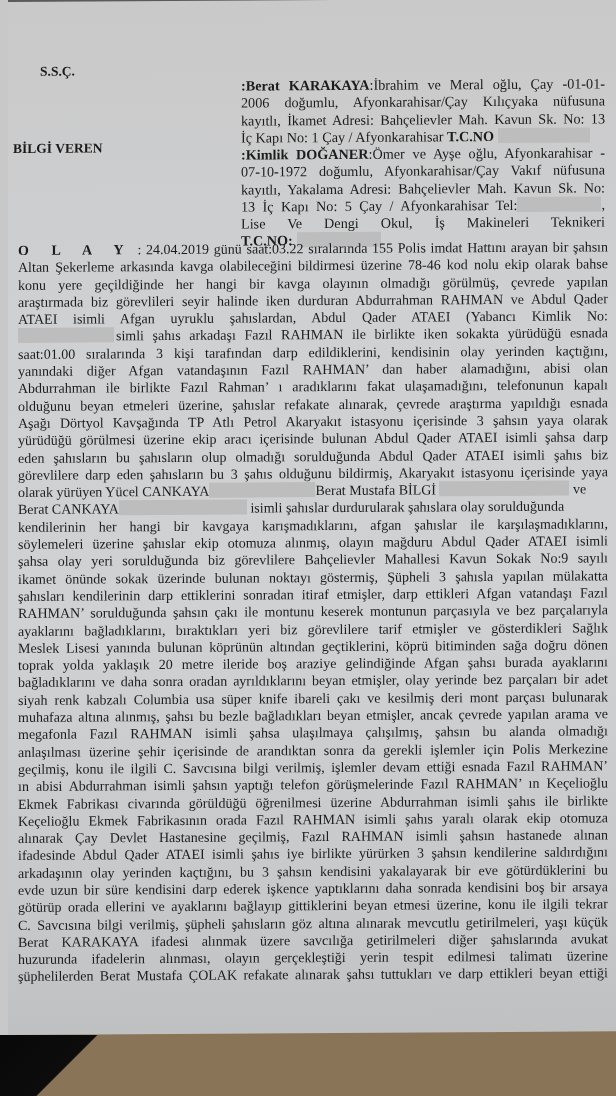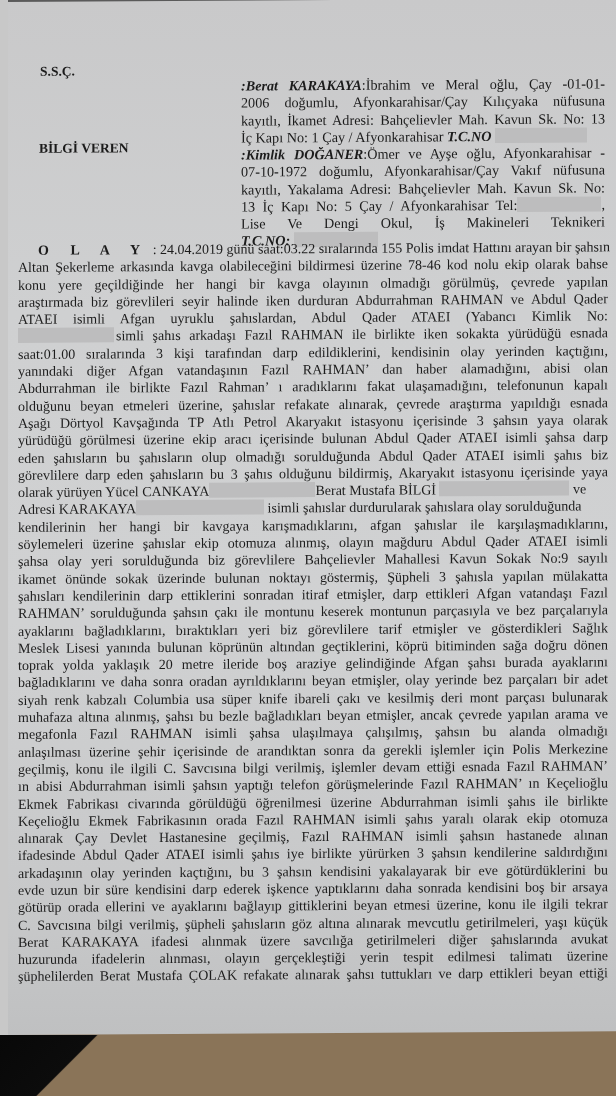--- a/index.html
+++ b/index.html
@@ -20,35 +20,35 @@
     position:absolute; left:0; top:1035px; width:100px; height:61px;
     background: linear-gradient(135deg, #080808 0%, #0c0c0c 60%, transparent 61%);
   }
   .label { position:absolute; font-weight:bold; font-size:13.5px; color:#1a1a1a; }
   .block {
     position:absolute; color:#1c1c1c; font-size:14.2px; line-height:17.3px;
     text-align:justify;
   }
   .line { display:block; text-align:justify; text-align-last:justify; white-space:nowrap; }
   .line.last { text-align-last:left; }
-  .b { font-weight:bold;font-style:italic; }
+  .b { font-weight:bold; }
   .redact { display:inline-block; background:#bdbdbe; height:15px; vertical-align:-2px; }
-  .olay-head { font-weight:bold; letter-spacing:9px;margin-left:20px; }
+  .olay-head { font-weight:bold; letter-spacing:9px; }
 </style>
 </head>
 <body>
 
 <div class="topstrip"></div>
 <div class="leftedge"></div>
 <div class="table-shadow"></div>
 
 <div class="paper">
 
   <div class="label" style="left:32px; top:62px;">S.S.Ç.</div>
-  <div class="label" style="left:31px; top:139px;">BİLGİ VEREN</div>
+  <div class="label" style="left:5px; top:139px;">BİLGİ VEREN</div>
 
   <div class="block" style="left:233px; top:77px; width:364px;">
     <span class="line"><span class="b">:Berat KARAKAYA</span><span>:İbrahim ve Meral oğlu, Çay -01-01-</span></span>
     <span class="line">2006 doğumlu, Afyonkarahisar/Çay Kılıçyaka nüfusuna</span>
     <span class="line">kayıtlı, İkamet Adresi: Bahçelievler Mah. Kavun Sk. No: 13</span>
     <span class="line last"><span>İç Kapı No: 1 Çay / Afyonkarahisar </span><span class="b">T.C.NO</span><span class="redact" style="width:92px; margin-left:4px;"></span></span>
   </div>
 
   <div class="block" style="left:233px; top:146px; width:364px;">
     <span class="line"><span class="b">:Kimlik DOĞANER</span><span>:Ömer ve Ayşe oğlu, Afyonkarahisar -</span></span>
@@ -68,21 +68,21 @@
     <span class="line"><span class="redact" style="width:96px; margin-right:2px;"></span><span>simli şahıs arkadaşı Fazıl RAHMAN ile birlikte iken sokakta yürüdüğü esnada</span></span>
     <span class="line">saat:01.00 sıralarında 3 kişi tarafından darp edildiklerini, kendisinin olay yerinden kaçtığını,</span>
     <span class="line">yanındaki diğer Afgan vatandaşının Fazıl RAHMAN’ dan haber alamadığını, abisi olan</span>
     <span class="line">Abdurrahman ile birlikte Fazıl Rahman’ ı aradıklarını fakat ulaşamadığını, telefonunun kapalı</span>
     <span class="line">olduğunu beyan etmeleri üzerine, şahıslar refakate alınarak, çevrede araştırma yapıldığı esnada</span>
     <span class="line">Aşağı Dörtyol Kavşağında TP Atlı Petrol Akaryakıt istasyonu içerisinde 3 şahsın yaya olarak</span>
     <span class="line">yürüdüğü görülmesi üzerine ekip aracı içerisinde bulunan Abdul Qader ATAEI isimli şahsa darp</span>
     <span class="line">eden şahısların bu şahısların olup olmadığı sorulduğunda Abdul Qader ATAEI isimli şahıs biz</span>
     <span class="line">görevlilere darp eden şahısların bu 3 şahıs olduğunu bildirmiş, Akaryakıt istasyonu içerisinde yaya</span>
     <span class="line" style="text-align-last:left;"><span>olarak yürüyen Yücel CANKAYA</span><span class="redact" style="width:106px;"></span><span>Berat Mustafa BİLGİ</span> <span class="redact" style="width:130px;"></span> <span>ve</span></span>
-    <span class="line" style="text-align-last:left;"><span>Adresi KARAKAYA</span><span class="redact" style="width:128px;"></span> <span>isimli şahıslar durdurularak şahıslara olay sorulduğunda</span></span>
+    <span class="line" style="text-align-last:left;"><span>Berat CANKAYA</span><span class="redact" style="width:128px;"></span> <span>isimli şahıslar durdurularak şahıslara olay sorulduğunda</span></span>
     <span class="line">kendilerinin her hangi bir kavgaya karışmadıklarını, afgan şahıslar ile karşılaşmadıklarını,</span>
     <span class="line">söylemeleri üzerine şahıslar ekip otomuza alınmış, olayın mağduru Abdul Qader ATAEI isimli</span>
     <span class="line">şahsa olay yeri sorulduğunda biz görevlilere Bahçelievler Mahallesi Kavun Sokak No:9 sayılı</span>
     <span class="line">ikamet önünde sokak üzerinde bulunan noktayı göstermiş, Şüpheli 3 şahısla yapılan mülakatta</span>
     <span class="line">şahısları kendilerinin darp ettiklerini sonradan itiraf etmişler, darp ettikleri Afgan vatandaşı Fazıl</span>
     <span class="line">RAHMAN’ sorulduğunda şahsın çakı ile montunu keserek montunun parçasıyla ve bez parçalarıyla</span>
     <span class="line">ayaklarını bağladıklarını, bıraktıkları yeri biz görevlilere tarif etmişler ve gösterdikleri Sağlık</span>
     <span class="line">Meslek Lisesi yanında bulunan köprünün altından geçtiklerini, köprü bitiminden sağa doğru dönen</span>
     <span class="line">toprak yolda yaklaşık 20 metre ileride boş araziye gelindiğinde Afgan şahsı burada ayaklarını</span>
     <span class="line">bağladıklarını ve daha sonra oradan ayrıldıklarını beyan etmişler, olay yerinde bez parçaları bir adet</span>

